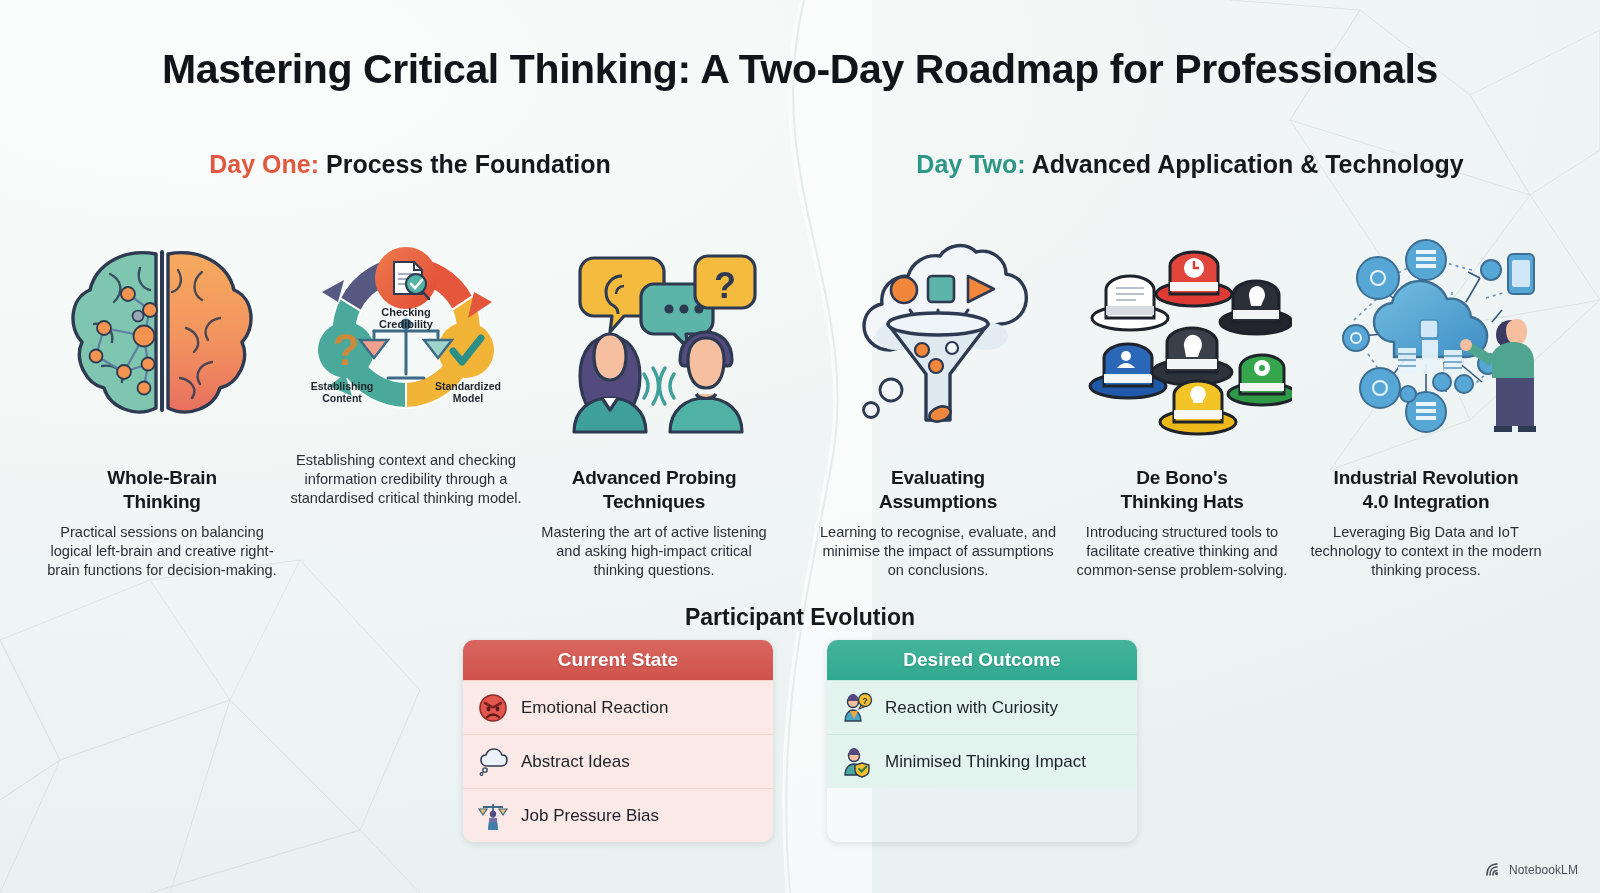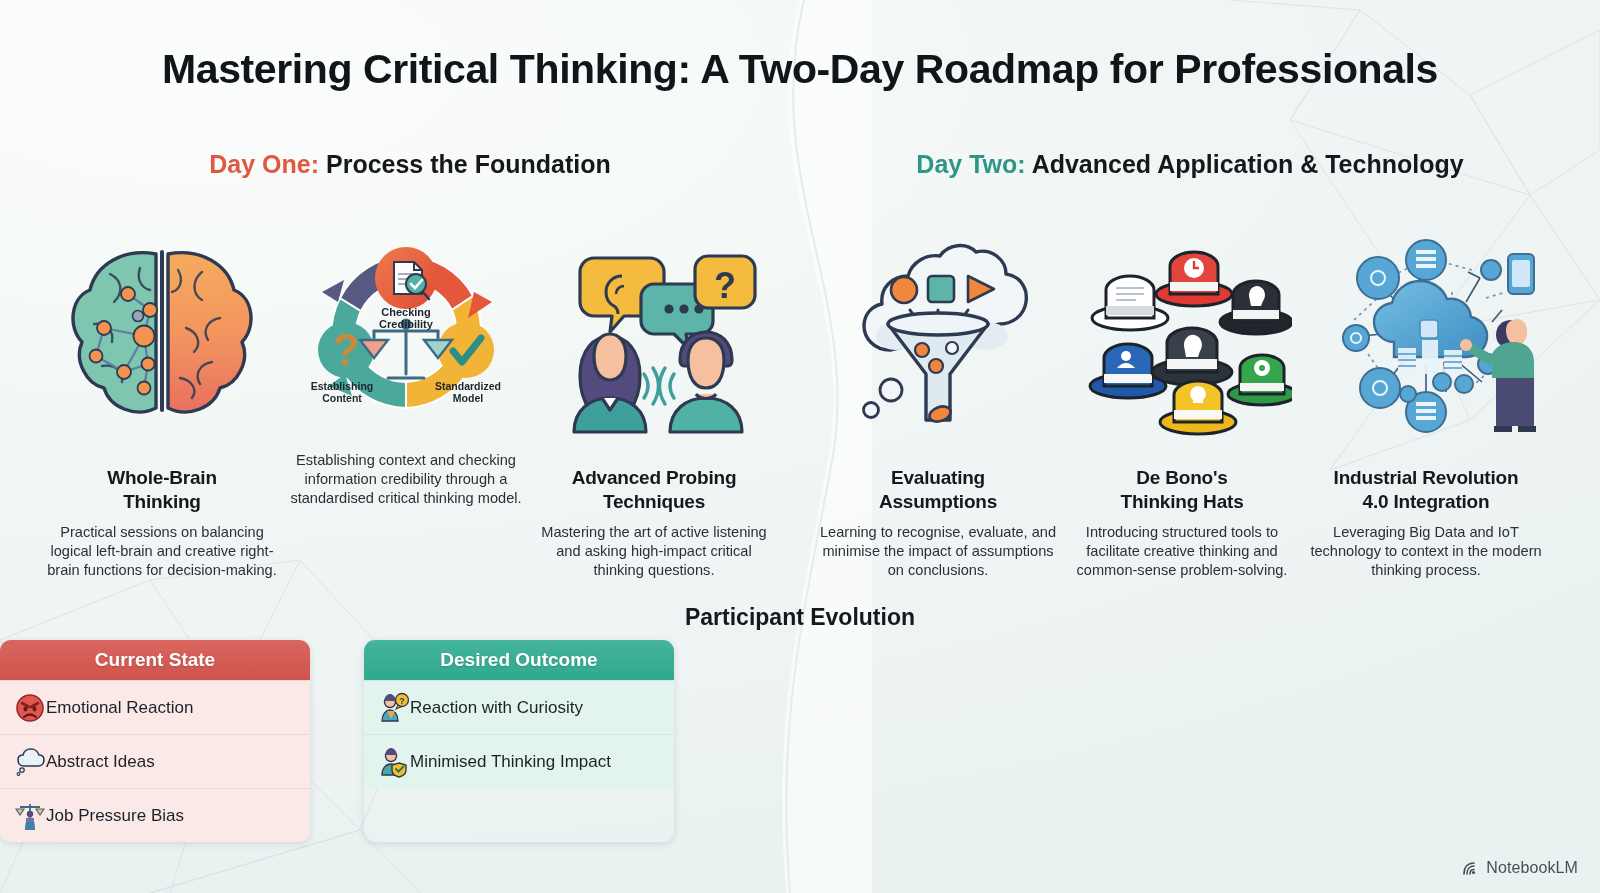--- a/index.html
+++ b/index.html
@@ -53,44 +53,44 @@
   .col p{
     margin-top:9px;
     font-size:14.6px; color:#2b2f36; text-align:center; line-height:1.31;
   }
 
   
   .pe-title{
     position:absolute; top:604px; left:0; width:1600px;
     text-align:center; font-size:23px; font-weight:bold; color:#16181c;
   }
-  .pe-wrap{ position:absolute; top:640px; left:0; width:1600px; display:flex; justify-content:flex-start; gap:54px; }
+  .pe-wrap{ position:absolute; top:640px; left:0; width:1600px; display:flex; justify-content:center; gap:54px; }
   .pe-card{
     width:310px; border-radius:11px; overflow:hidden;
     box-shadow:0 2px 7px rgba(20,40,60,.13);
   }
   .pe-head{
     height:40px; display:flex; align-items:center; justify-content:center;
     color:#fff; font-size:19px; font-weight:bold;
     text-shadow:0 1px 2px rgba(0,0,0,.16);
   }
   .pe-head.red  { background:linear-gradient(180deg,#d9675f 0%,#cf534c 100%); }
   .pe-head.green{ background:linear-gradient(180deg,#45b49c 0%,#2fa98f 100%); }
   .pe-row{
-    height:54px; display:flex; align-items:center; 
+    height:54px; display:flex; align-items:center; gap:12px;
     padding:0 14px; font-size:17px; color:#1d2228;
   }
   .pe-card.red  .pe-row{ background:#fbe9e7; border-top:1px solid #f3d5d2; }
   .pe-card.green .pe-row{ background:#e3f4ee; border-top:1px solid #cfe9e0; }
   .pe-ico{ width:32px; height:32px; flex:none; }
 
   .watermark{
     position:absolute; right:22px; bottom:16px;
     display:flex; align-items:center; gap:7px;
-    font-size:16px; color:#4a4f57; letter-spacing:.1px;
+    font-size:12px; color:#4a4f57; letter-spacing:.1px;
   }
 </style>
 </head>
 <body>
 
 <div class="bg-base"></div>
 
 <svg class="bg-poly" viewBox="0 0 1600 893" preserveAspectRatio="none">
   <g stroke="#c9d2d6" stroke-width="1" fill="none">
     <path d="M1600 30 L1470 95 L1530 195 L1600 150 Z"></path>

